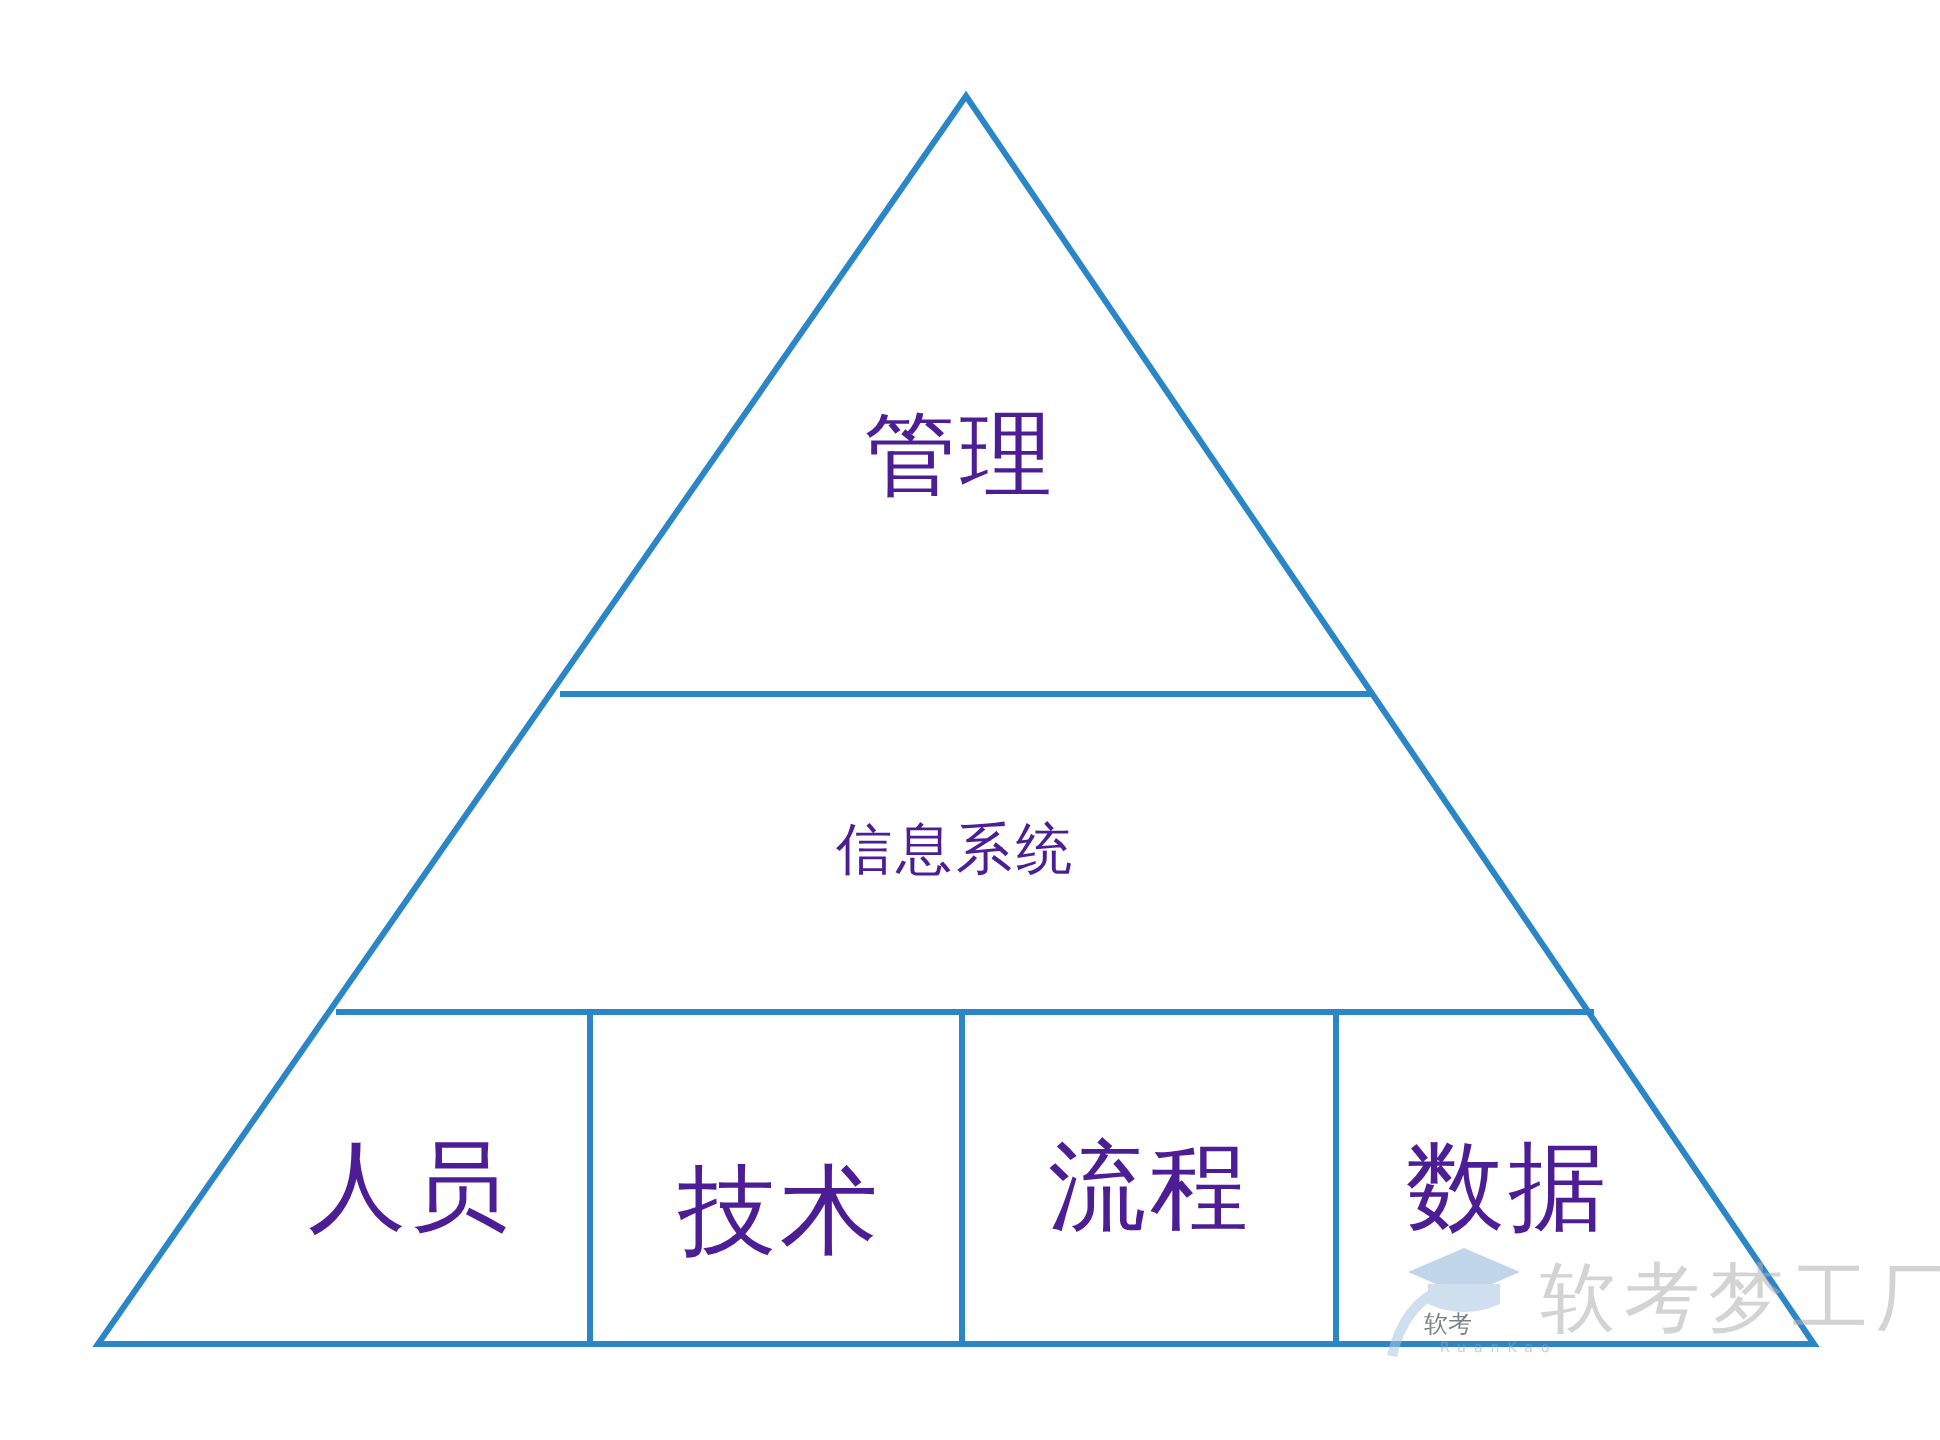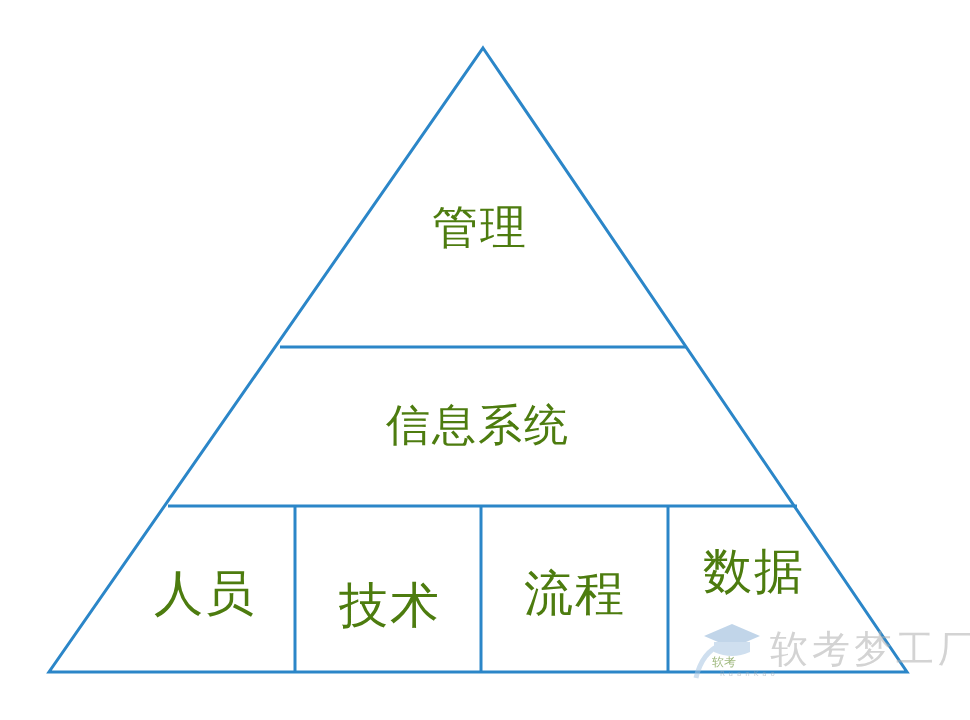--- a/index.html
+++ b/index.html
@@ -1,24 +1,24 @@
 <!DOCTYPE html>
 <html><head>
   <meta charset="utf-8">
   <style>
     html, body { margin: 0; padding: 0; background: #ffffff; }
     body { width: 970px; height: 720px; position: relative; overflow: hidden; font-family: "DejaVu Sans", sans-serif; }
     svg.diagram { position: absolute; left: 0; top: 0; }
-    .label { position: absolute; color: #4d7c0f; font-family: Liberation Sans, sans-serif; white-space: nowrap; transform: translate(-50%, -50%); letter-spacing: 2px; }
+    .label { position: absolute; color: #4c1d95; font-family: Liberation Sans, sans-serif; white-space: nowrap; transform: translate(-50%, -50%); letter-spacing: 2px; }
     .lbl-top { font-size: 46px; }
-    .lbl-mid { font-size: 44px; }
+    .lbl-mid { font-size: 28px; }
     .lbl-cell { font-size: 49px; }
     .watermark { position: absolute; left: 692px; top: 618px; width: 240px; height: 64px; opacity: 0.55; }
     .wm-text { position: absolute; left: 78px; top: 6px; font-size: 38px; color: #b0b0b0; letter-spacing: 4px; white-space: nowrap; }
-    .wm-small { position: absolute; left: 20px; top: 36px; font-size: 12px; color: #4d7c0f; white-space: nowrap; }
+    .wm-small { position: absolute; left: 20px; top: 36px; font-size: 12px; color: #0f172a; white-space: nowrap; }
     .wm-tiny { position: absolute; left: 4px; top: 52px; font-size: 7px; color: #9aa6b2; letter-spacing: 4px; white-space: nowrap; margin-left: 24px; }
   </style>
 </head>
 <body>
 
 <svg class="diagram" width="970" height="720" viewBox="0 0 970 720">
   <g stroke="#2b86c8" stroke-width="3" fill="none" stroke-linejoin="miter">
     <polygon points="483,48 907,672 49,672"></polygon>
     <line x1="280" y1="347" x2="686" y2="347"></line>
     <line x1="168" y1="506" x2="797" y2="506"></line>
@@ -26,21 +26,21 @@
     <line x1="481" y1="506" x2="481" y2="672"></line>
     <line x1="668" y1="506" x2="668" y2="672"></line>
   </g>
 </svg>
 
 <div class="label lbl-top" style="left:480px; top:228px;">管理</div>
 <div class="label lbl-mid" style="left:478px; top:425px;">信息系统</div>
 <div class="label lbl-cell" style="left:205px; top:594px;">人员</div>
 <div class="label lbl-cell" style="left:390px; top:594px;margin-top:12px;">技术</div>
 <div class="label lbl-cell" style="left:575px; top:594px;">流程</div>
-<div class="label lbl-cell" style="left:754px; top:572px;">数据</div>
+<div class="label lbl-cell" style="left:754px; top:594px;">数据</div>
 
 <div class="watermark">
   <svg width="80" height="64" viewBox="0 0 80 64" style="position:absolute;left:0;top:0;">
     <polygon points="12,18 40,6 68,18 40,30" fill="#8fb4d8"></polygon>
     <path d="M22,24 L22,34 Q40,42 58,34 L58,24" fill="#a9c6e2"></path>
     <path d="M4,60 Q10,34 30,26" stroke="#a9c6e2" stroke-width="5" fill="none"></path>
   </svg>
   <span class="wm-text">软考梦工厂</span>
   <span class="wm-small">软考</span>
   <span class="wm-tiny">RuanKao</span>

